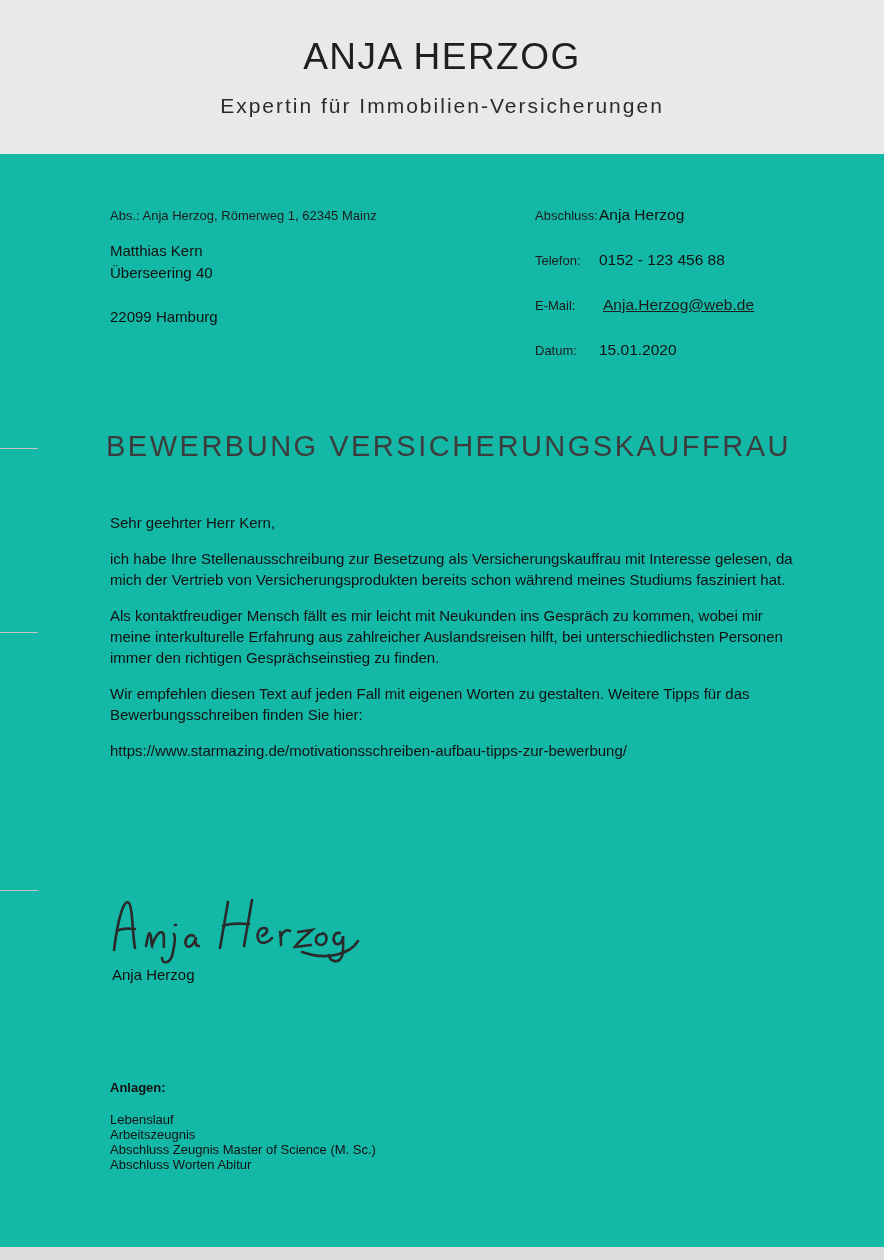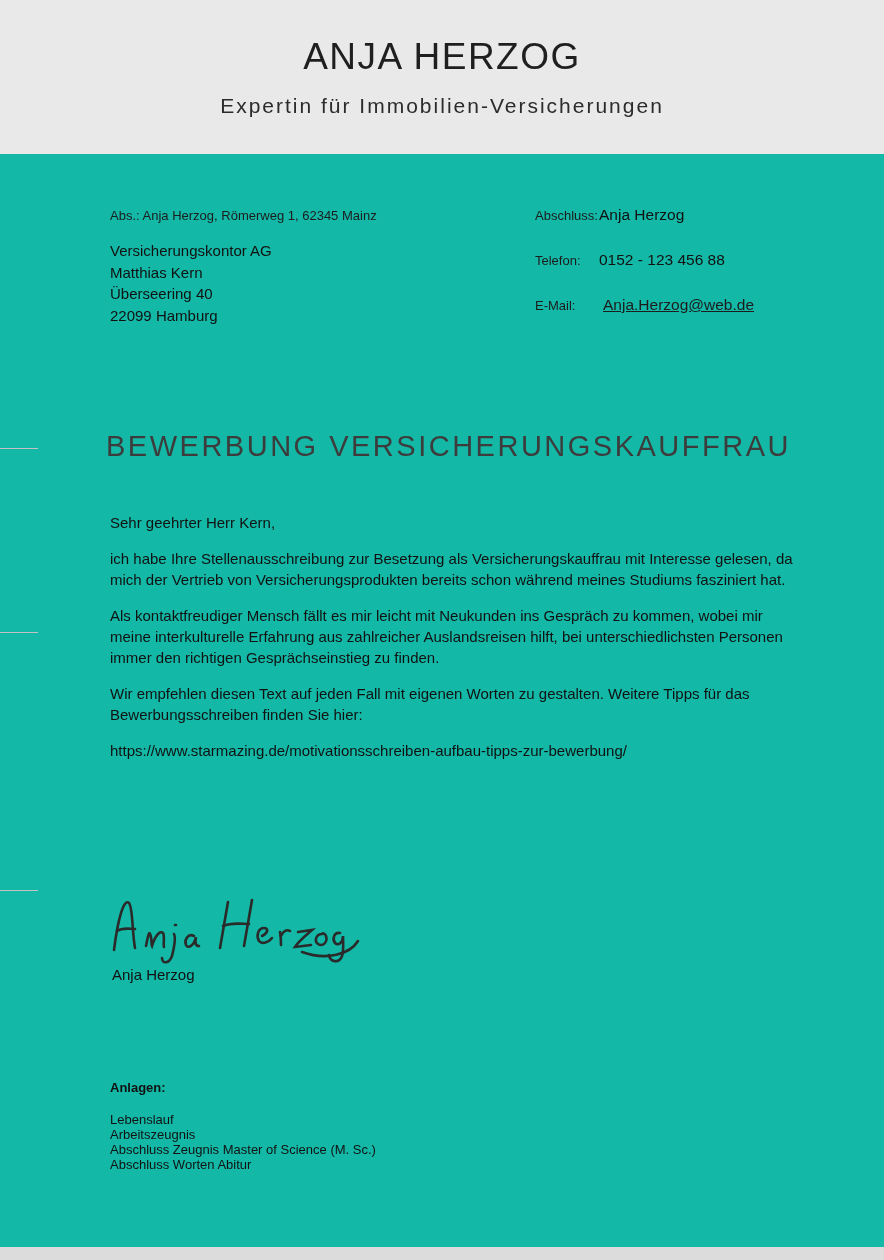--- a/index.html
+++ b/index.html
@@ -63,21 +63,21 @@
     font-size: 13px;
     line-height: 16px;
     margin-bottom: 16px;
     color: #1c1c1c;
   }
   .recipient {
     font-size: 15px;
     line-height: 21.5px;
     color: #111111;
   }
-  .recipient-city { }
+  .recipient-city { margin-top: 23px; }
 
   
   .meta-block {
     position: absolute;
     left: 535px;
     top: 206px;
     width: 300px;
   }
   .meta-row {
     height: 21px;
@@ -185,36 +185,38 @@
     <div class="lh-sub">Expertin für Immobilien-Versicherungen</div>
   </header>
 
   <div class="fold-mark fm1"></div>
   <div class="fold-mark fm2"></div>
   <div class="fold-mark fm3"></div>
 
   <div class="address-block">
     <div class="sender-line">Abs.: Anja Herzog, Römerweg 1, 62345 Mainz</div>
     <div class="recipient">
-      <div>Versicherungskontor AG</div>
       <div>Matthias Kern</div>
       <div>Überseering 40</div>
       <div class="recipient-city">22099 Hamburg</div>
     </div>
   </div>
 
   <div class="meta-block">
     <div class="meta-row">
       <span class="meta-label">Abschluss:</span><span class="meta-value">Anja Herzog</span>
     </div>
     <div class="meta-row">
       <span class="meta-label">Telefon:</span><span class="meta-value">0152 - 123 456 88</span>
     </div>
     <div class="meta-row">
       <span class="meta-label">E-Mail:</span><a class="meta-value email-link">Anja.Herzog@web.de</a>
+    </div>
+    <div class="meta-row">
+      <span class="meta-label">Datum:</span><span class="meta-value">15.01.2020</span>
     </div>
   </div>
 
   <h1 class="subject">BEWERBUNG VERSICHERUNGSKAUFFRAU</h1>
 
   <div class="body-text">
     <p class="salutation">Sehr geehrter Herr Kern,</p>
     <p>ich habe Ihre Stellenausschreibung zur Besetzung als Versicherungskauffrau mit Interesse gelesen, da mich der Vertrieb von Versicherungsprodukten bereits schon während meines Studiums fasziniert hat.</p>
     <p>Als kontaktfreudiger Mensch fällt es mir leicht mit Neukunden ins Gespräch zu kommen, wobei mir meine interkulturelle Erfahrung aus zahlreicher Auslandsreisen hilft, bei unterschiedlichsten Personen immer den richtigen Gesprächseinstieg zu finden.</p>
     <p>Wir empfehlen diesen Text auf jeden Fall mit eigenen Worten zu gestalten. Weitere Tipps für das Bewerbungsschreiben finden Sie hier:</p>

